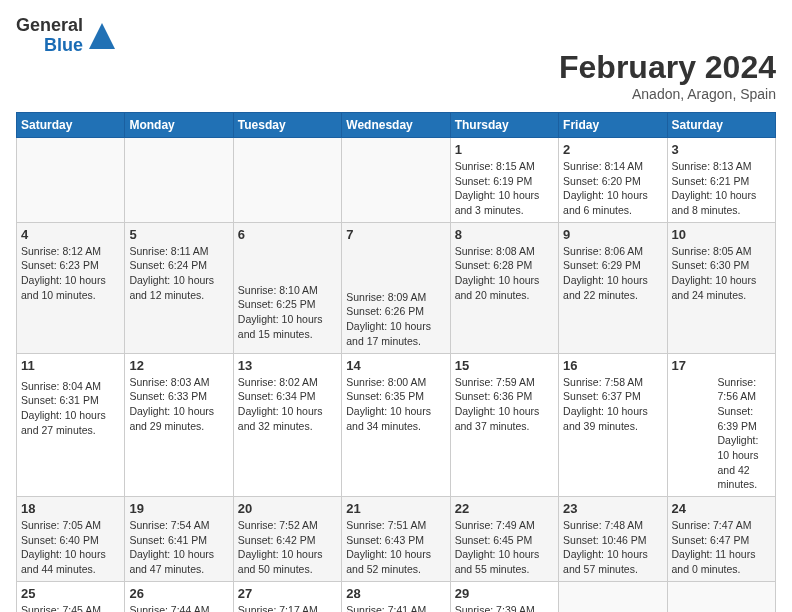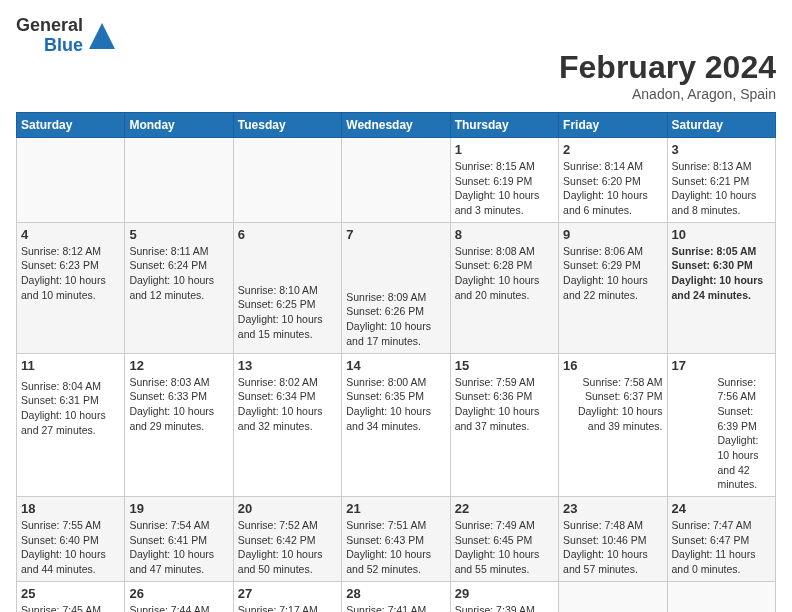--- a/index.html
+++ b/index.html
@@ -211,21 +211,21 @@
           </td>
           <td>
             <div class="day-num">9</div>
             <div class="day-info" style="white-space: pre-line;">Sunrise: 8:06 AM
 Sunset: 6:29 PM
 Daylight: 10 hours
 and 22 minutes.</div>
           </td>
           <td>
             <div class="day-num">10</div>
-            <div class="day-info" style="white-space: pre-line; font-weight: bold;">Sunrise: 8:05 AM
+            <div class="day-info" style="white-space: pre-line;">Sunrise: 8:05 AM
 Sunset: 6:30 PM
 Daylight: 10 hours
 and 24 minutes.</div>
           </td>
         </tr>
         <tr>
           <td>
             <div class="day-num">11</div>
             <div class="day-info" style="white-space: pre-line; margin-top: 6px;">Sunrise: 8:04 AM
 Sunset: 6:31 PM
@@ -255,37 +255,37 @@
           </td>
           <td>
             <div class="day-num">15</div>
             <div class="day-info" style="white-space: pre-line;">Sunrise: 7:59 AM
 Sunset: 6:36 PM
 Daylight: 10 hours
 and 37 minutes.</div>
           </td>
           <td>
             <div class="day-num">16</div>
-            <div class="day-info" style="white-space: pre-line; text-align: right;">Sunrise: 7:58 AM
+            <div class="day-info" style="white-space: pre-line;">Sunrise: 7:58 AM
 Sunset: 6:37 PM
 Daylight: 10 hours
 and 39 minutes.</div>
           </td>
           <td>
             <div class="day-num">17</div>
             <div class="day-info" style="white-space: pre-line; margin-left: 46px;">Sunrise: 7:56 AM
 Sunset: 6:39 PM
 Daylight: 10 hours
 and 42 minutes.</div>
           </td>
         </tr>
         <tr>
           <td>
             <div class="day-num">18</div>
-            <div class="day-info" style="white-space: pre-line;">Sunrise: 7:55 AM
+            <div class="day-info" style="white-space: pre-line;">Sunrise: 7:05 AM
 Sunset: 6:40 PM
 Daylight: 10 hours
 and 44 minutes.</div>
           </td>
           <td>
             <div class="day-num">19</div>
             <div class="day-info" style="white-space: pre-line;">Sunrise: 7:54 AM
 Sunset: 6:41 PM
 Daylight: 10 hours
 and 47 minutes.</div>

